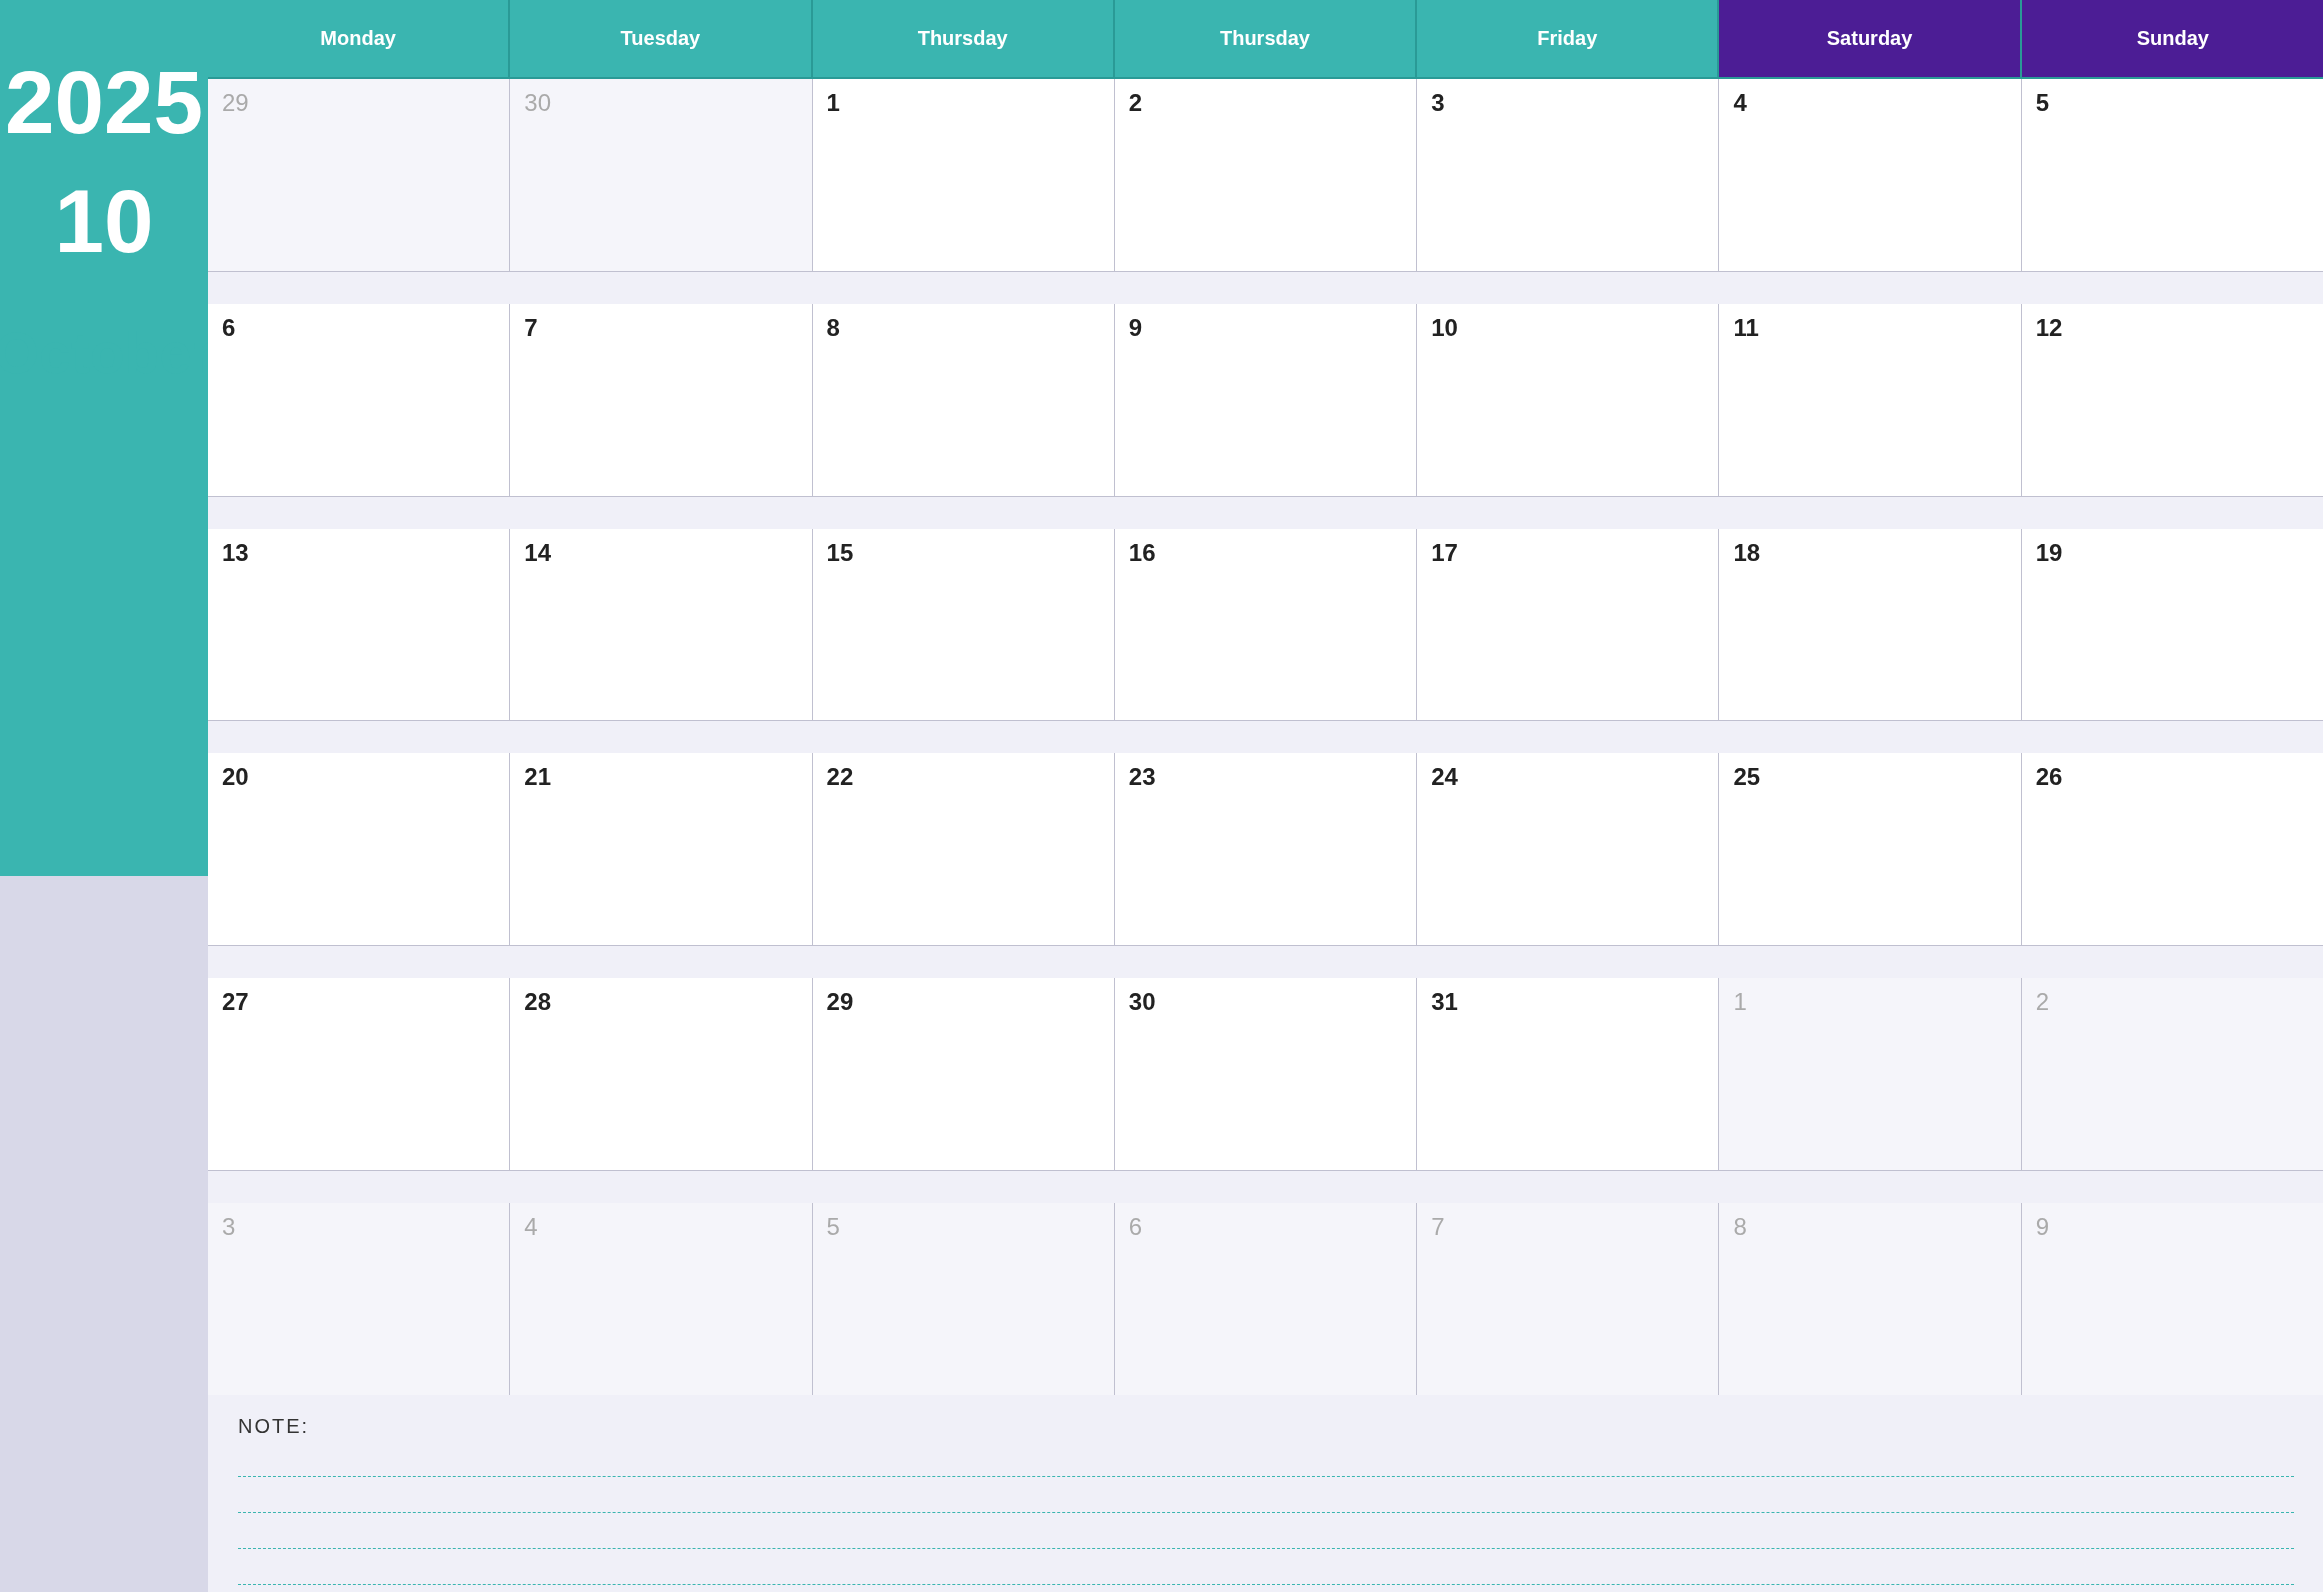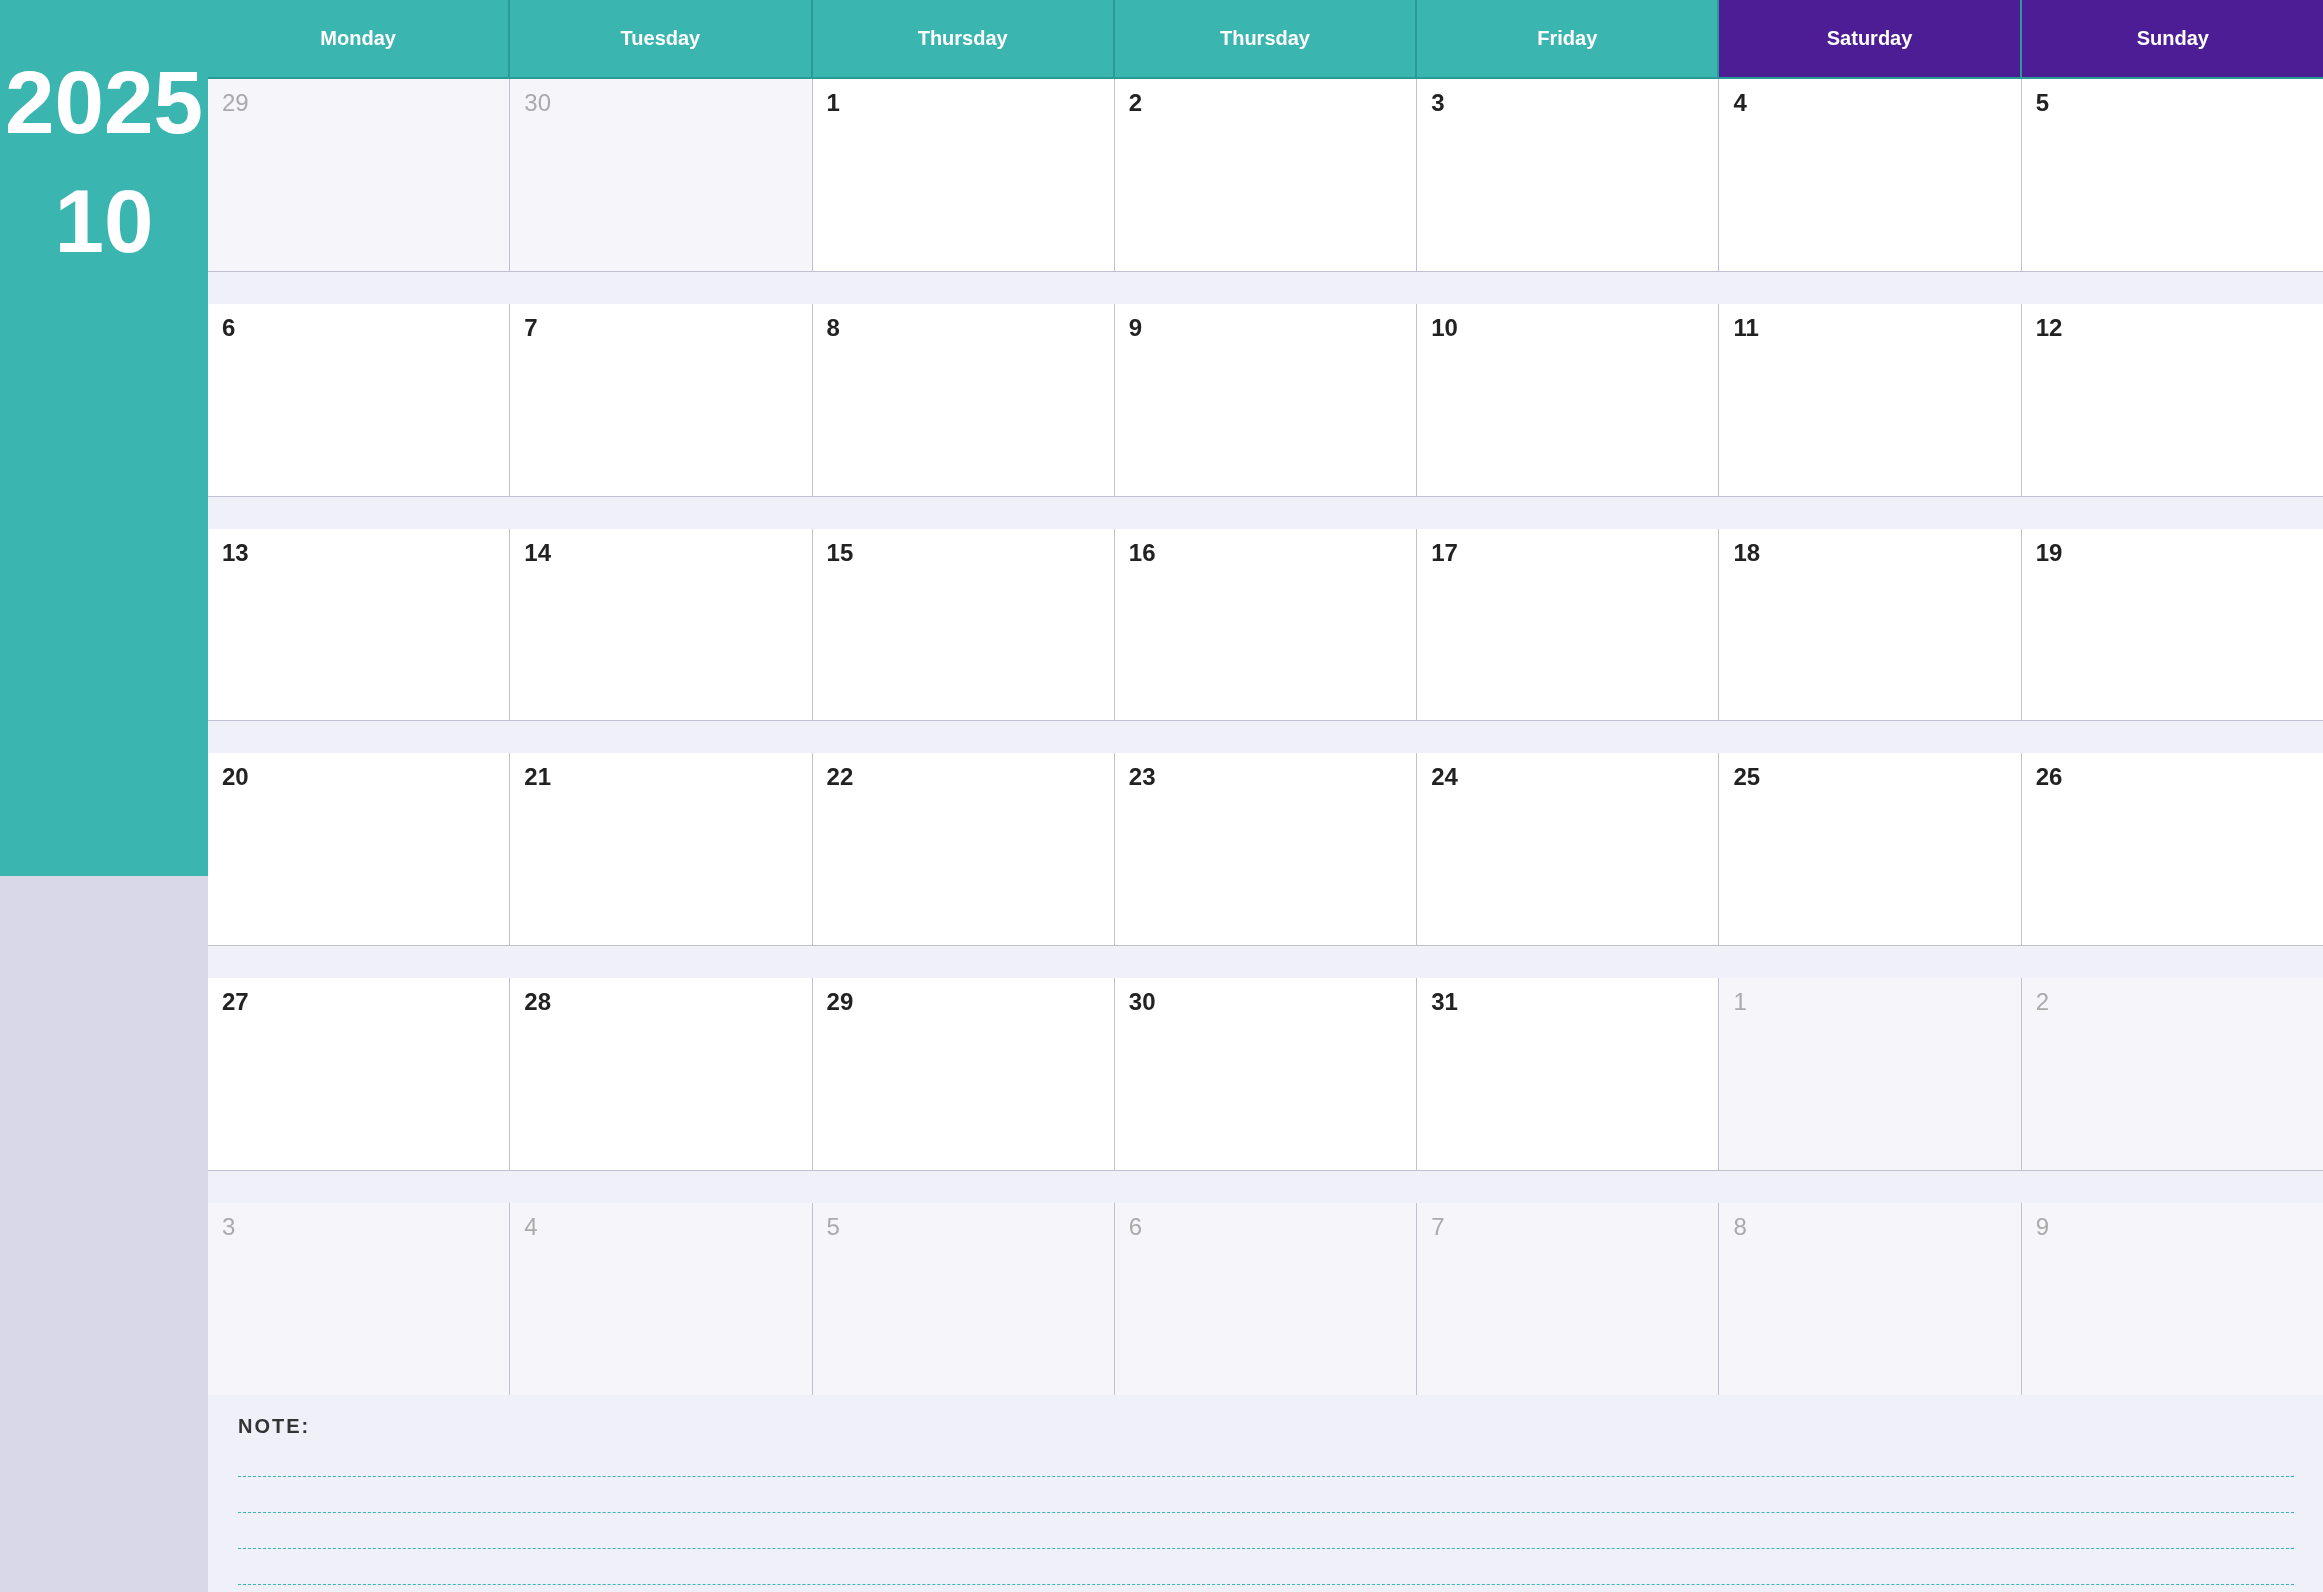--- a/index.html
+++ b/index.html
@@ -114,21 +114,21 @@
       color: #aaa;
       font-weight: 400;
     }
     .notes-section {
       padding: 20px 30px 10px 30px;
       background: #f0f0f8;
       height: 198px;
     }
     .note-label {
       font-size: 20px;
-      font-weight: 700;
+      font-weight: 400;
       color: #333;
       text-transform: uppercase;
       letter-spacing: 2px;
       margin-bottom: 3px;
     }
     .note-line {
       border-bottom: 1px dashed #3ab5b0;
       height: 36px;
       width: 100%;
     }

